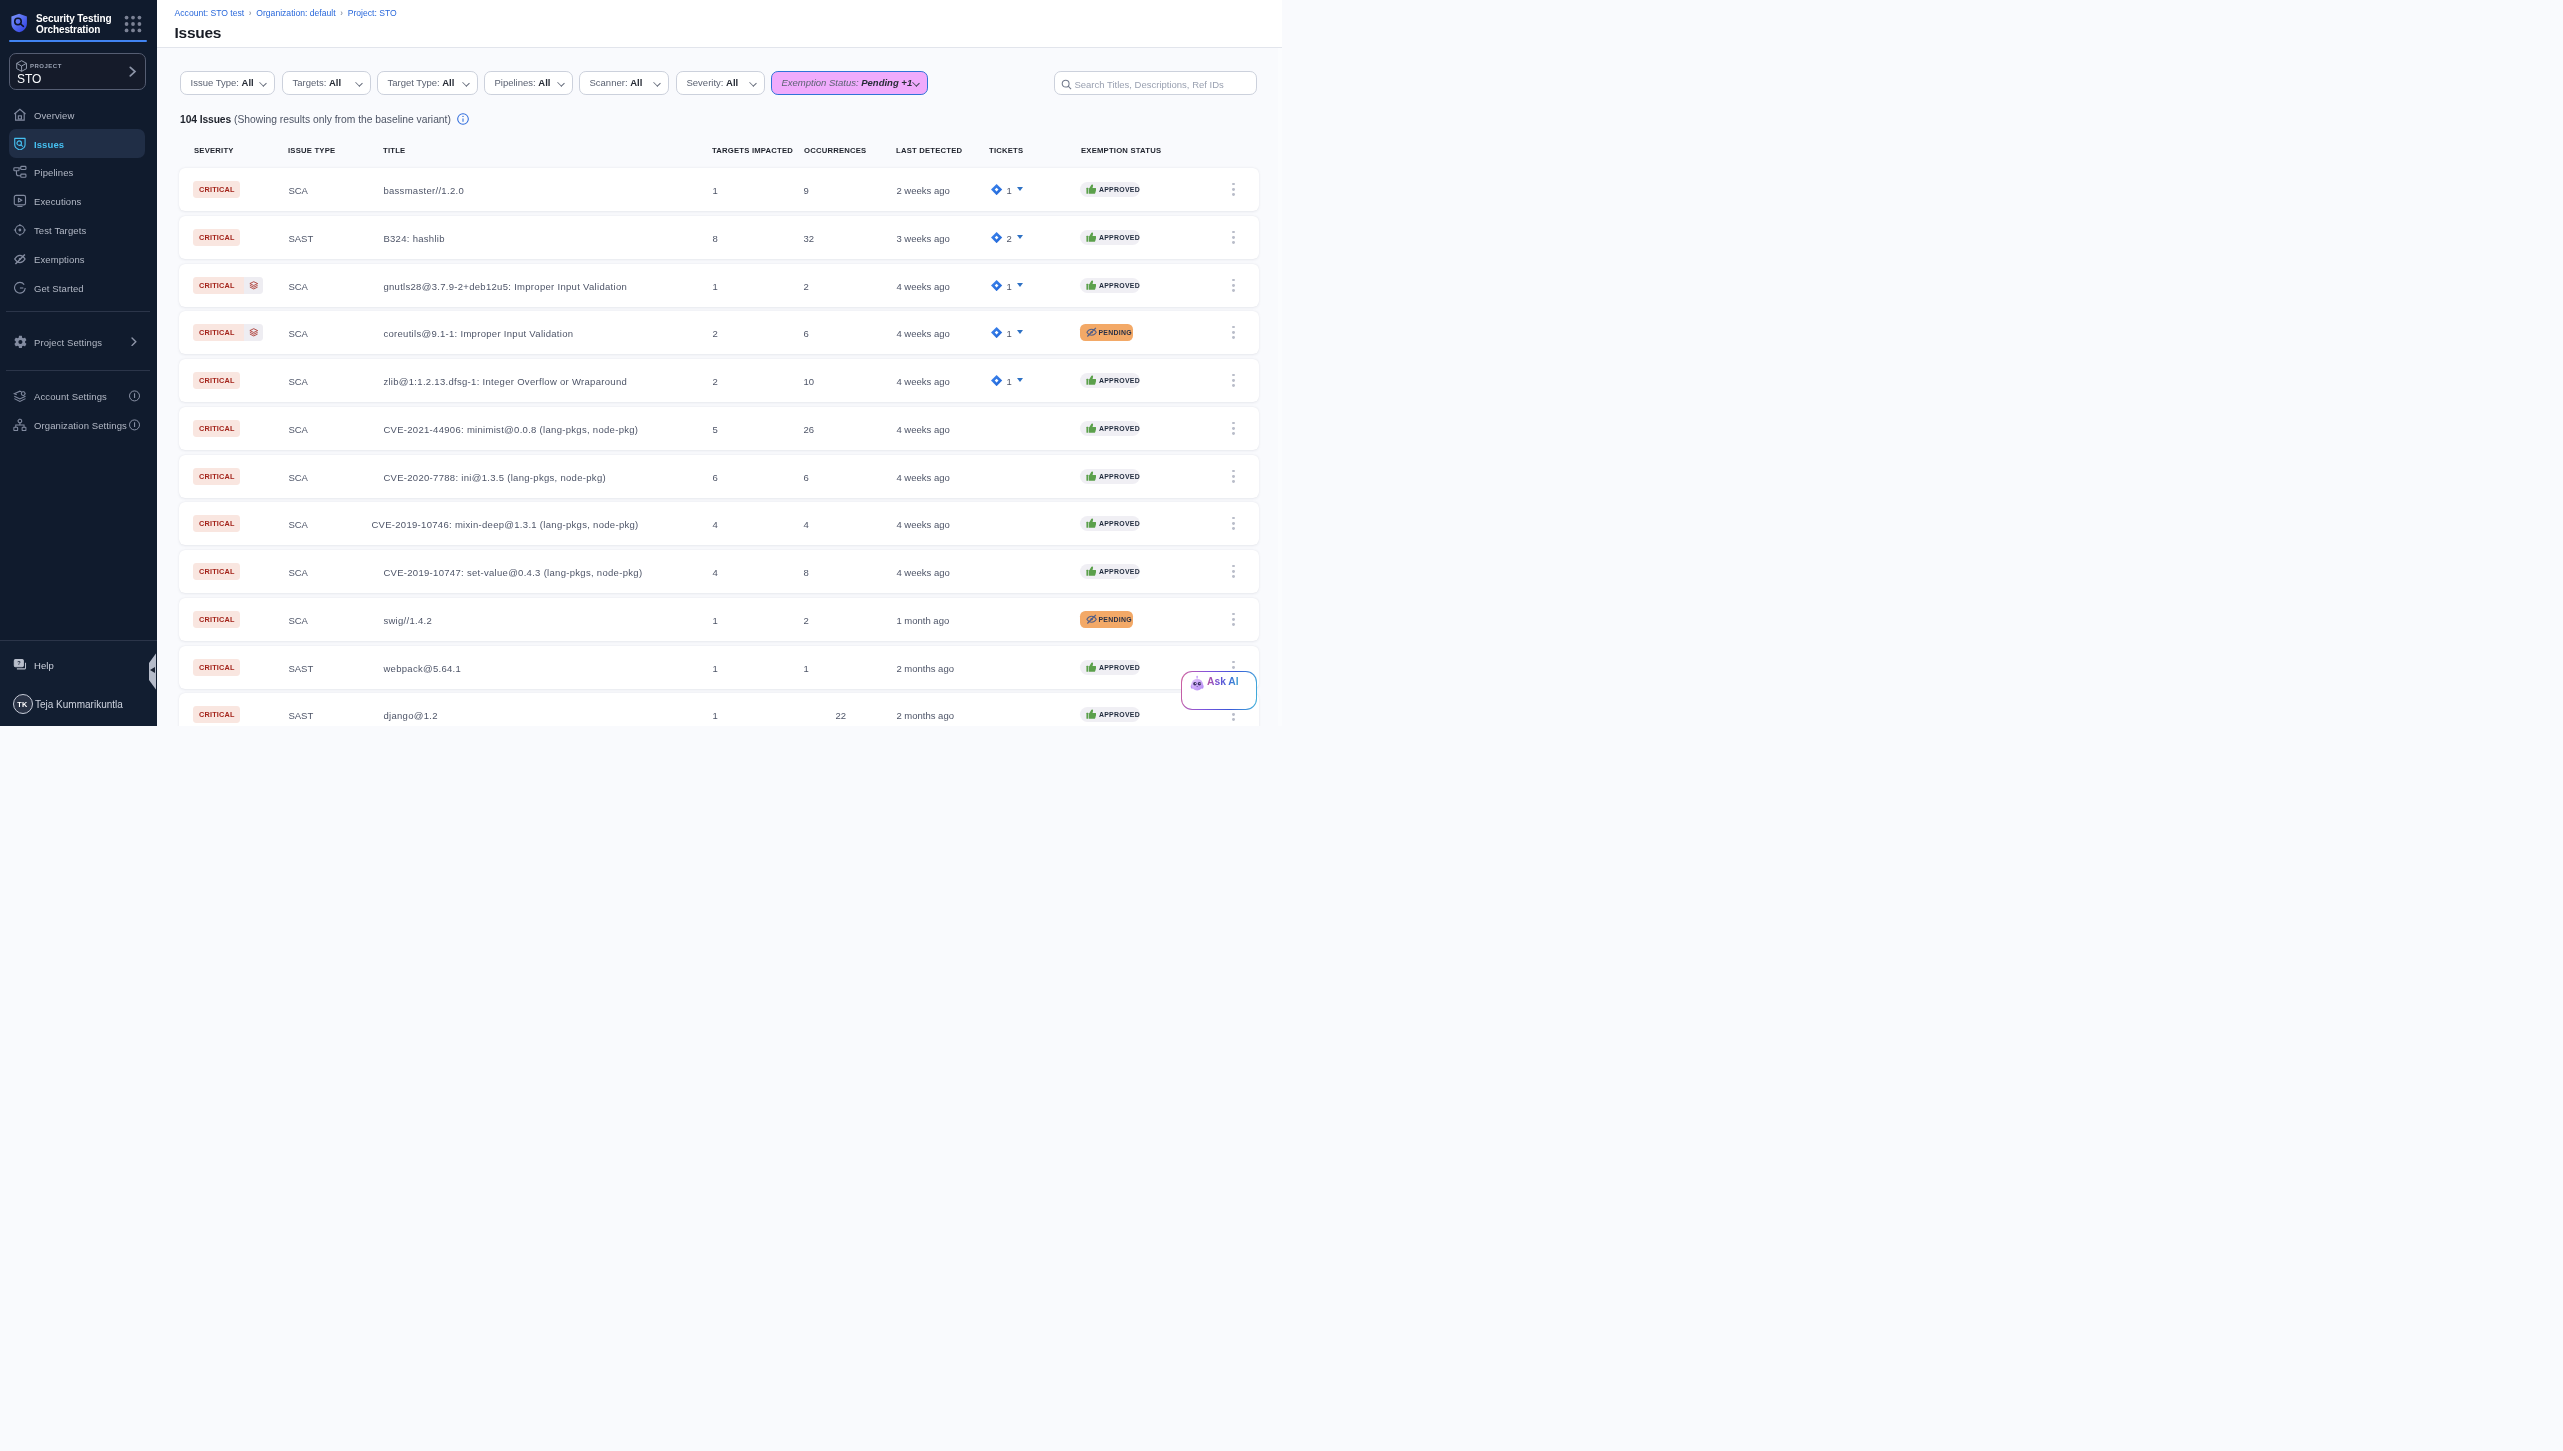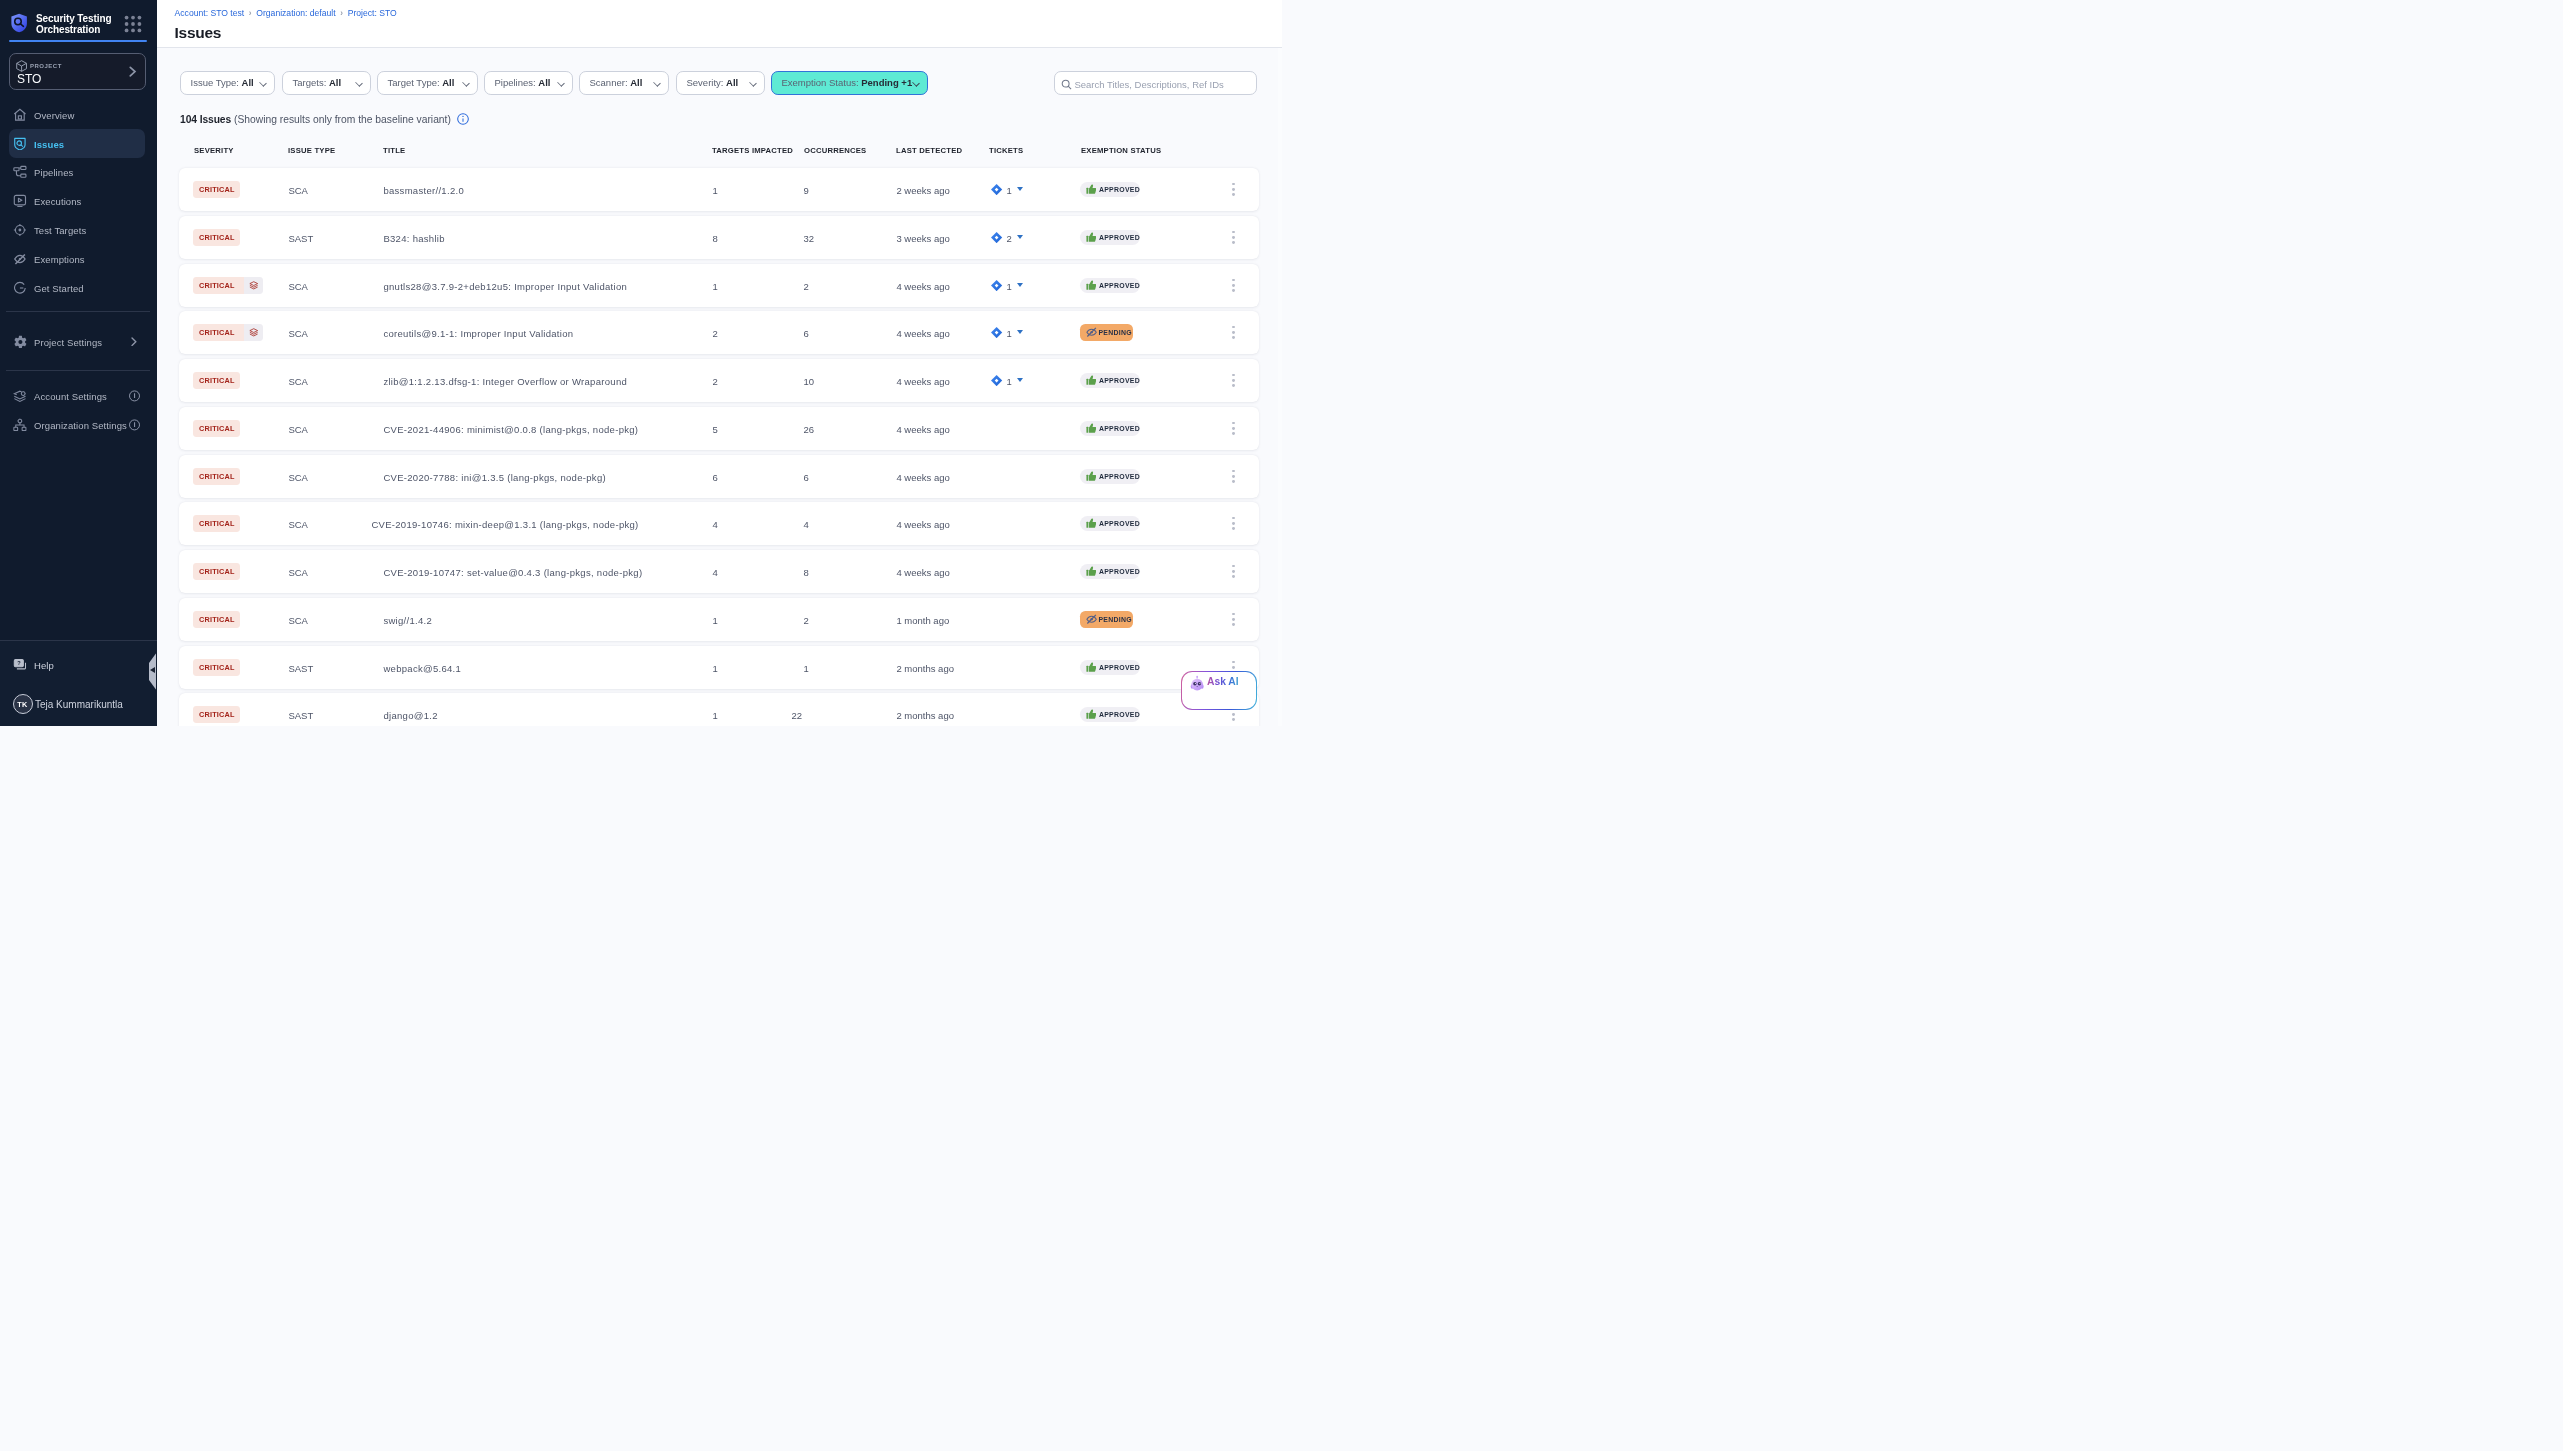--- a/index.html
+++ b/index.html
@@ -31,21 +31,21 @@
 #main { position:absolute; left:157px; top:0; width:1125px; height:726px; background:#f9fafd; }
 #header { position:absolute; left:0; top:0; width:1125px; height:48px; background:#fff; border-bottom:0.9px solid #e2e5ec; }
 #crumbs { position:absolute; left:17.6px; top:6.9px; font-size:8.6px; line-height:12px; color:#2968db; }
 #crumbs .sep { display:inline-block; margin:0 4.7px; color:#99a1af; font-size:8.2px; font-weight:bold; }
 #pagetitle { position:absolute; left:17.6px; top:25px; font-size:15.5px; line-height:15.5px; font-weight:bold; color:#181c25; letter-spacing:-0.3px; }
 
 
 .fbox { position:absolute; top:71px; height:24px; background:#fff; border:0.9px solid #ccd1dc; border-radius:6.9px; font-size:9.5px; color:#5b6272; line-height:22.4px; padding-left:9.5px; white-space:nowrap; overflow:hidden; }
 .fbox b { color:#272c36; font-weight:bold; }
 .fbox .chev { position:absolute; right:7.7px; top:9.5px; width:6px; height:6px; border-right:1.4px solid #646b7a; border-bottom:1.4px solid #646b7a; transform:rotate(45deg) scaleY(0.8); transform-origin:center; margin-top:-1.7px; }
-#fb-exempt { border-color:#3173d8; background:#5eead4; }
+#fb-exempt { border-color:#3173d8; background:#f0abfc;font-style:italic; }
 #searchbox { position:absolute; left:897px; top:71px; width:203px; height:24px; background:#fff; border:0.9px solid #ccd1dc; border-radius:6.9px; }
 #searchbox .ph { position:absolute; left:19.4px; top:6.5px; font-size:9.5px; color:#9aa1b1; white-space:nowrap; }
 
 
 #countline { position:absolute; left:23px; top:113px; font-size:10.3px; color:#4d5465; }
 #countline b { color:#1d212b; font-weight:bold; letter-spacing:-0.1px; }
 
 
 #thead { position:absolute; left:0; top:146px; width:1125px; height:10.3px; font-size:7.7px; font-weight:bold; color:#1e222c; letter-spacing:0.2px; }
 #thead span { position:absolute; top:0; white-space:nowrap; }
@@ -574,21 +574,21 @@
           <i></i>
         </div>
       </div>
       <div class="rowcard" style="top:693px">
         <div class="sevbadge">
           <div class="red" style="">CRITICAL</div>
         </div>
         <div class="cell" style="left:109px">SAST</div>
         <div class="cell" style="left:204px;letter-spacing:0.3px">django@1.2</div>
         <div class="cell" style="left:533px">1</div>
-        <div class="cell" style="left:612px">22</div>
+        <div class="cell" style="left:656px">22</div>
         <div class="cell" style="left:717px">2 months ago</div>
         <div class="approved">
           <svg style="position:absolute;left:5.2px;top:2.6px" width="10.3" height="10.3" viewBox="0 0 12 12" fill="#5ba04b">
             <rect x="0.5" y="4.5" width="2.1" height="7" rx="0.5"></rect>
             <path d="M3.3 11.5 H9.3 C10.1 11.5 10.6 11.1 10.8 10.4 L11.9 6.2 C12.1 5.3 11.6 4.6 10.7 4.6 H7.6 L8.2 2.2 C8.4 1.3 7.9 0.5 7.1 0.5 C6.6 0.5 6.3 0.7 6.1 1.1 L3.9 4.9 H3.3 Z"></path>
           </svg>
           <span>APPROVED</span>
         </div>
         <div class="kebab">
           <i></i>

